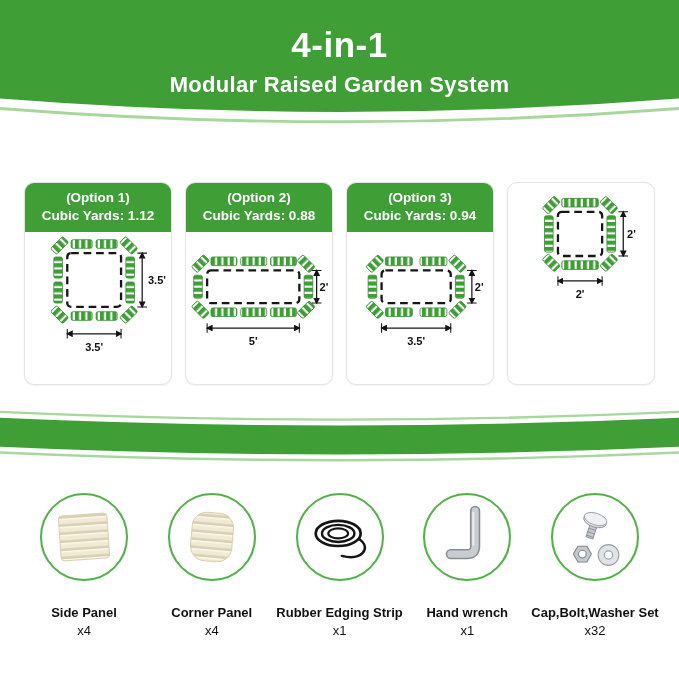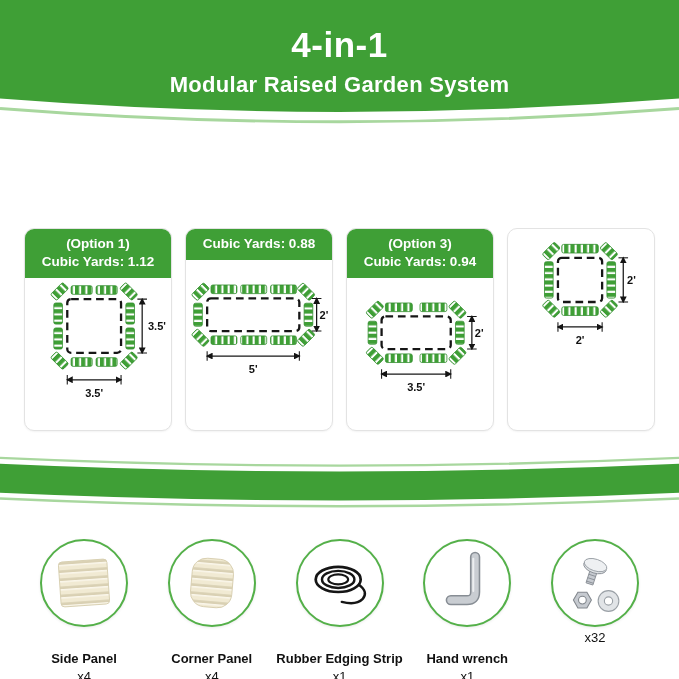--- a/index.html
+++ b/index.html
@@ -10,21 +10,21 @@
   svg text{font-family:"Liberation Sans",sans-serif;}
 
   
   .header{position:relative;height:138px;}
   .header-bg{position:absolute;left:0;top:0;width:100%;height:100%;display:block;}
   .header-text{position:relative;z-index:1;text-align:center;color:#fff;padding-top:25px;}
   .title1{font-size:35px;font-weight:bold;letter-spacing:0.5px;}
   .title2{font-size:22px;font-weight:bold;margin-top:7px;letter-spacing:0.3px;}
 
   
-  .cards{display:flex;justify-content:center;gap:13px;margin-top:90px;}
+  .cards{display:flex;justify-content:center;gap:13px;margin-top:44px;}
   .card{width:146px;border:1px solid #e3e3e3;border-radius:10px;background:#fff;
         overflow:hidden;box-shadow:0 1px 2px rgba(0,0,0,.05);}
   .card-head{background:#3f9f36;color:#fff;text-align:center;
              padding:6px 2px 7px;font-weight:bold;font-size:13.5px;line-height:1.35;}
   .diagram{display:block;width:100%;height:auto;}
   .panel{fill:url(#slat);stroke:#2f8c2b;stroke-width:.8;}
   .bed-outline{fill:none;stroke:#161616;stroke-width:2.4;stroke-dasharray:8 5;}
   .dimline{stroke:#161616;stroke-width:1.3;marker-start:url(#arrow);marker-end:url(#arrow);}
   .tick{stroke:#161616;stroke-width:1.1;}
   .dimtext{font-size:11.5px;font-weight:600;fill:#111;}
@@ -123,20 +123,21 @@
         <line x1="122" y1="22" x2="122" y2="78" class="dimline"></line>
         <line x1="117" y1="22" x2="127" y2="22" class="tick"></line>
         <line x1="117" y1="78" x2="127" y2="78" class="tick"></line>
         <text x="128" y="54" class="dimtext">3.5'</text>
       </g>
     </svg>
   </div>
 
   <div class="card">
     <div class="card-head">
+      <div>(Option 2)</div>
       <div>Cubic Yards: 0.88</div>
     </div>
     <svg class="diagram" viewBox="0 0 152 158">
       <g>
         <rect x="26" y="26" width="27" height="9" rx="2" class="panel"></rect>
         <rect x="57" y="26" width="27" height="9" rx="2" class="panel"></rect>
         <rect x="88" y="26" width="27" height="9" rx="2" class="panel"></rect>
         <rect x="26" y="79" width="27" height="9" rx="2" class="panel"></rect>
         <rect x="57" y="79" width="27" height="9" rx="2" class="panel"></rect>
         <rect x="88" y="79" width="27" height="9" rx="2" class="panel"></rect>
@@ -336,15 +337,16 @@
         <g transform="translate(26,59)">
           <polygon points="10,0 5,8.7 -5,8.7 -10,0 -5,-8.7 5,-8.7" fill="#c6cad0" stroke="#82878d" stroke-width="1.2"></polygon>
           <circle r="4.3" fill="#ffffff" stroke="#82878d" stroke-width="1.2"></circle>
         </g>
         <g transform="translate(55,60)">
           <circle r="11.5" fill="#e1e4e7" stroke="#9aa0a6" stroke-width="1.2"></circle>
           <circle r="4.6" fill="#ffffff" stroke="#9aa0a6" stroke-width="1.2"></circle>
         </g>
       </svg>
     </div>
+    <div class="part-name">Cap,Bolt,Washer Set</div>
     <div class="part-qty">x32</div>
   </div>
 </div>
 
 </body></html>

